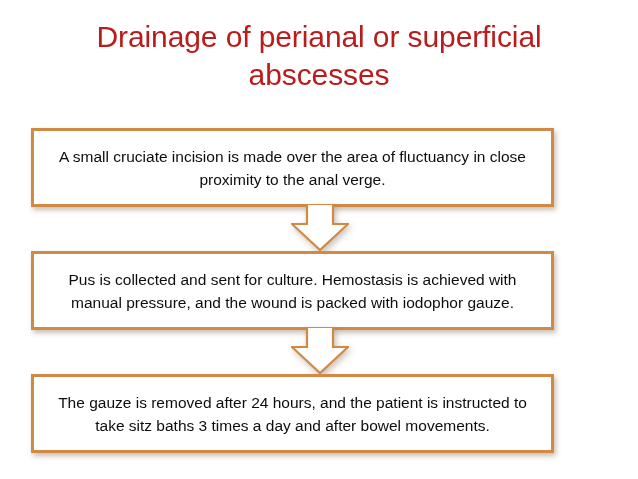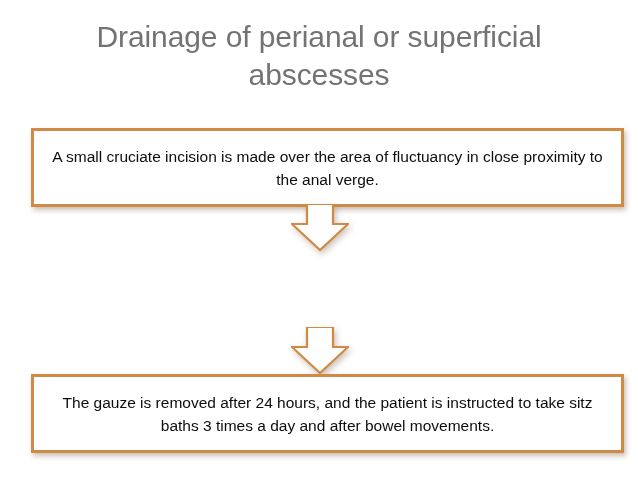--- a/index.html
+++ b/index.html
@@ -24,33 +24,33 @@
     background: #ffffff;
   }
 
   
   #slide-title {
     position: absolute;
     left: 40px;
     top: 18px;
     width: 558px;
     text-align: center;
-    color: #737373;
+    color: #b91c1c;
     font-family: "Liberation Sans", sans-serif;
     font-size: 30px;
     font-weight: 400;
     line-height: 38px;
     letter-spacing: -0.1px;
   }
 
   
   .flow-box {
     position: absolute;
     left: 31px;
-    width: 593px;
+    width: 523px;
     background: #ffffff;
     border: 3px solid #D08A46;
     box-sizing: border-box;
     box-shadow: 2px 3px 5px rgba(120, 95, 70, 0.40);
     display: flex;
     align-items: center;
     justify-content: center;
   }
 
   .flow-box-text {
@@ -93,20 +93,23 @@
   <div class="flow-box" id="box-1">
     <span class="flow-box-text">A small cruciate incision is made over the area of fluctuancy in close proximity to the anal verge.</span>
   </div>
 
   <div class="arrow-connector" id="arrow-1">
     <svg viewBox="0 0 58 48" xmlns="http://www.w3.org/2000/svg">
       <polygon points="16,0 42,0 42,20 57,20 29,46 1,20 16,20" fill="#ffffff" stroke="#D08A46" stroke-width="2.2" stroke-linejoin="miter"></polygon>
     </svg>
   </div>
 
+  <div class="flow-box" id="box-2">
+    <span class="flow-box-text">Pus is collected and sent for culture. Hemostasis is achieved with manual pressure, and the wound is packed with iodophor gauze.</span>
+  </div>
 
   <div class="arrow-connector" id="arrow-2">
     <svg viewBox="0 0 58 48" xmlns="http://www.w3.org/2000/svg">
       <polygon points="16,0 42,0 42,20 57,20 29,46 1,20 16,20" fill="#ffffff" stroke="#D08A46" stroke-width="2.2" stroke-linejoin="miter"></polygon>
     </svg>
   </div>
 
   <div class="flow-box" id="box-3">
     <span class="flow-box-text">The gauze is removed after 24 hours, and the patient is instructed to take sitz baths 3 times a day and after bowel movements.</span>
   </div>

